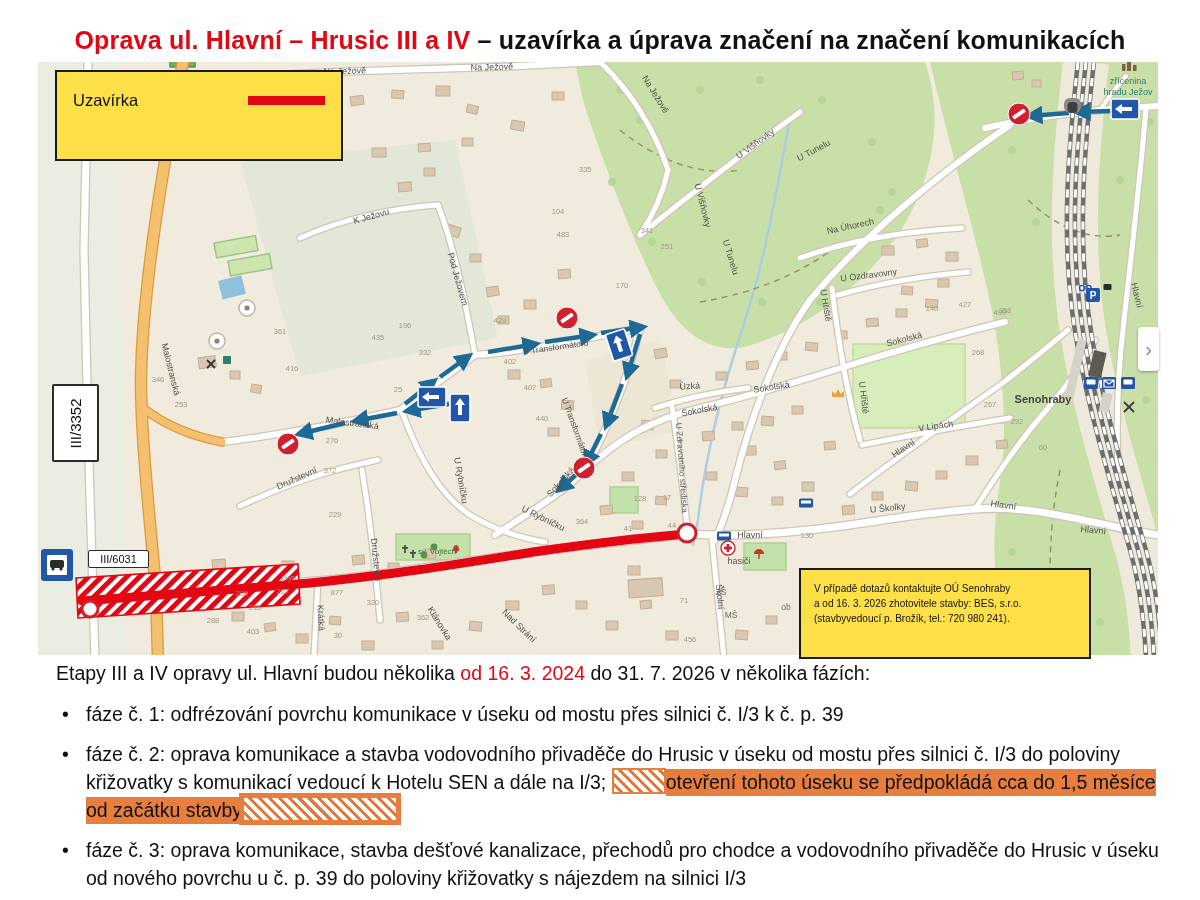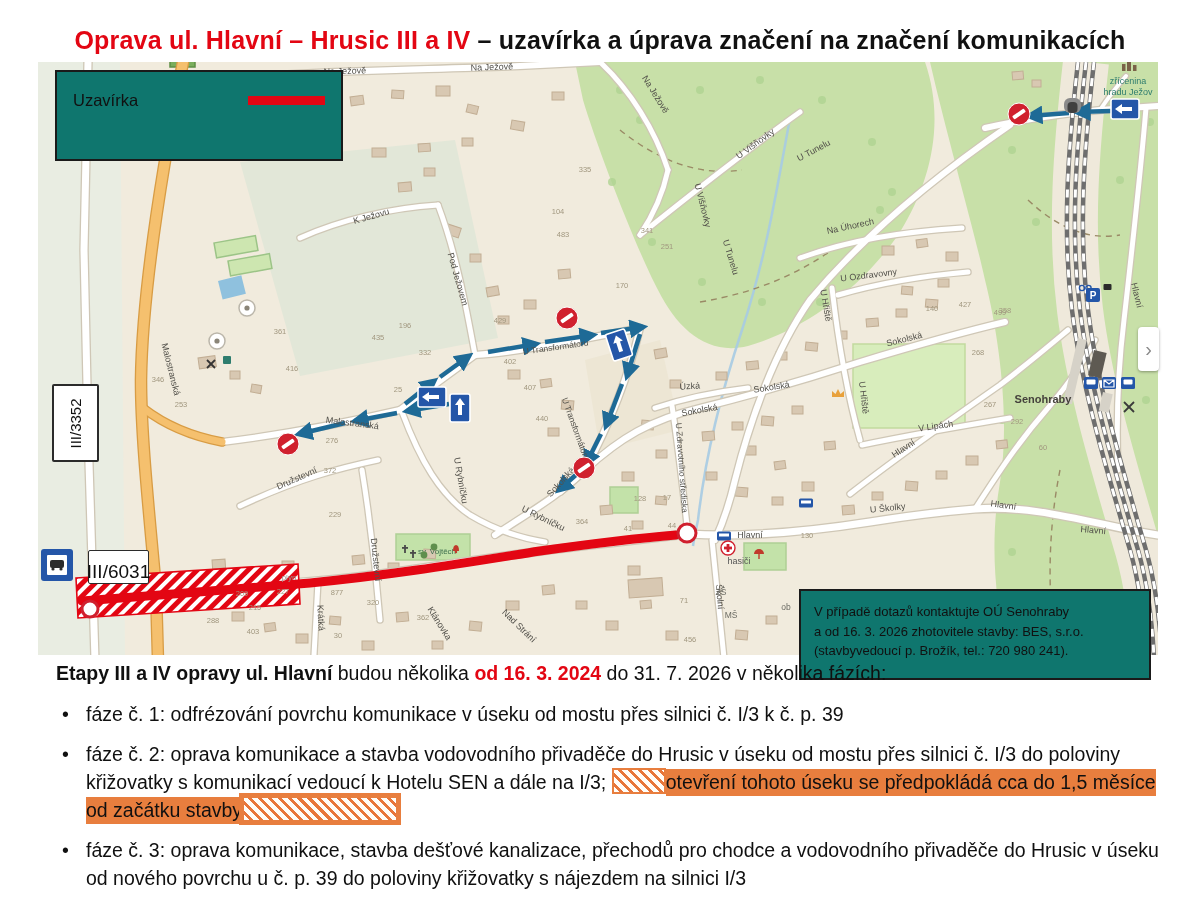--- a/index.html
+++ b/index.html
@@ -1,34 +1,34 @@
 <!DOCTYPE html>
 <html><head>
 <meta charset="utf-8">
 <style>
   html,body{margin:0;padding:0;}
   body{width:1200px;height:900px;position:relative;background:#fff;font-family:"Liberation Sans",sans-serif;overflow:hidden;}
   .title{position:absolute;top:26px;left:0;width:100%;text-align:center;font-size:25px;font-weight:bold;color:#111;letter-spacing:.2px;}
   .title .red{color:#E30613;}
   .map{position:absolute;left:38px;top:62px;width:1120px;height:593px;background:#F1EBDD;overflow:hidden;}
   .map svg{position:absolute;left:0;top:0;}
-  .overlay{position:absolute;background:#0f766e;border:2px solid #1a1a1a;box-sizing:border-box;}
+  .overlay{position:absolute;background:#fde047;border:2px solid #1a1a1a;box-sizing:border-box;}
   .legend{left:55px;top:70px;width:288px;height:91px;padding:12px 16px 10px 16px;font-size:16.5px;color:#111;}
   .legend .row{display:flex;align-items:center;height:32px;}
   .legend .lbl{flex:0 0 175px;}
   .sw-closure{width:96px;height:9px;background:#E30613;}
-  .contact{left:799px;top:589px;width:352px;height:91px;padding:11px 13px;font-size:13px;line-height:1.5;color:#111;}
+  .contact{left:799px;top:568px;width:292px;height:91px;padding:11px 13px;font-size:10px;line-height:1.5;color:#111;}
   .shield{position:absolute;background:#fff;border:2px solid #2b2b2b;border-radius:2px;display:flex;align-items:center;justify-content:center;color:#111;box-sizing:border-box;}
   .shield-3352{left:52px;top:384px;width:47px;height:78px;font-size:15px;}
   .shield-3352 span{transform:rotate(-90deg);white-space:nowrap;}
-  .shield-6031{left:88px;top:550px;width:61px;height:34px;font-size:19px;border-width:1.5px;align-items:flex-end;}
+  .shield-6031{left:88px;top:550px;width:61px;height:18px;font-size:11px;border-width:1.5px;}
   .chevron{position:absolute;left:1138px;top:327px;width:21px;height:44px;background:#fff;border-radius:4px;box-shadow:0 1px 3px rgba(0,0,0,.35);display:flex;align-items:center;justify-content:center;color:#8a8a8a;font-size:20px;cursor:pointer;}
   .notes{position:absolute;left:56px;top:659px;width:1104px;font-size:19.5px;line-height:1.44;color:#101010;}
   .notes .intro{margin-bottom:13px;}
-  .notes .b{font-weight:bold;}
+  .notes .b{font-weight:normal;}
   .notes .red{color:#E30613;}
   .bullet{position:relative;padding-left:30px;margin-bottom:12px;}
   .bullet:before{content:"\2022";position:absolute;left:6px;top:0;}
   .hl{background:#E87E3E;padding:2px 0 3px 0;}
   .swatch{display:inline-block;height:22px;vertical-align:-5px;border:2px solid #E87E3E;
     background:repeating-linear-gradient(45deg,#fffdf8 0px,#fffdf8 4px,#E8763A 4px,#E8763A 7px);}
 </style>
 </head>
 <body>
 

